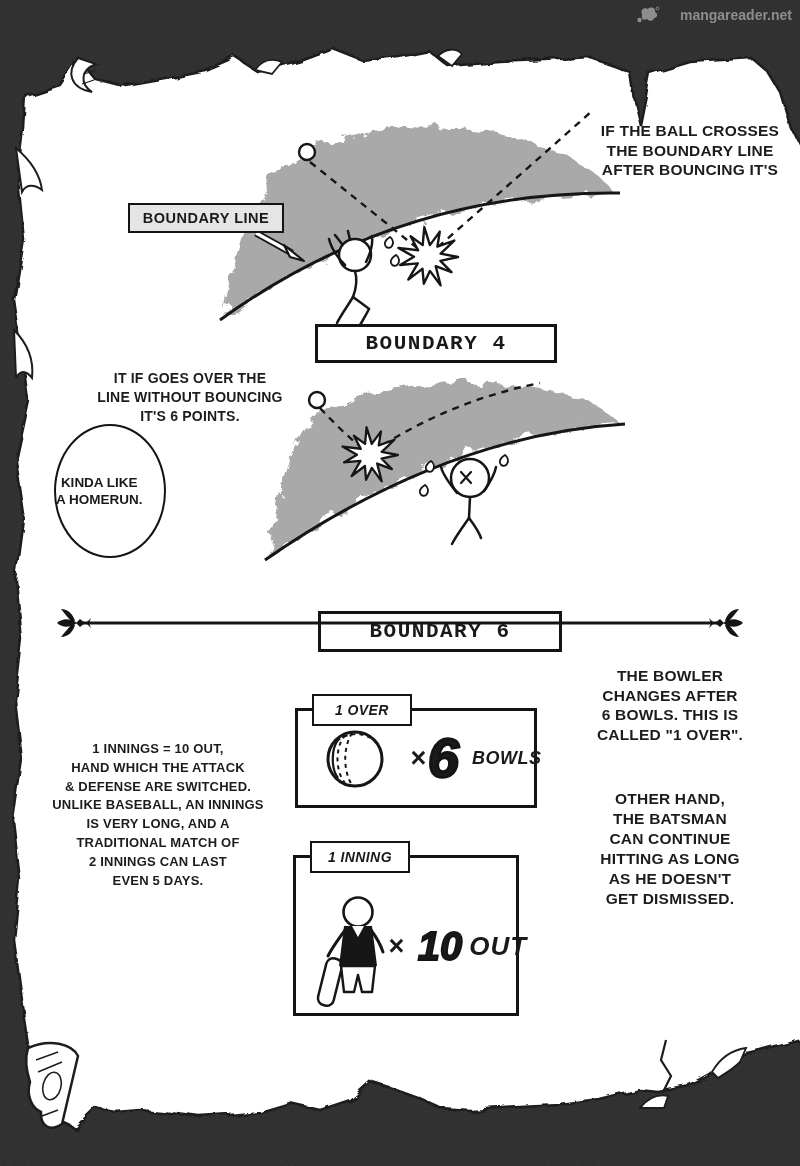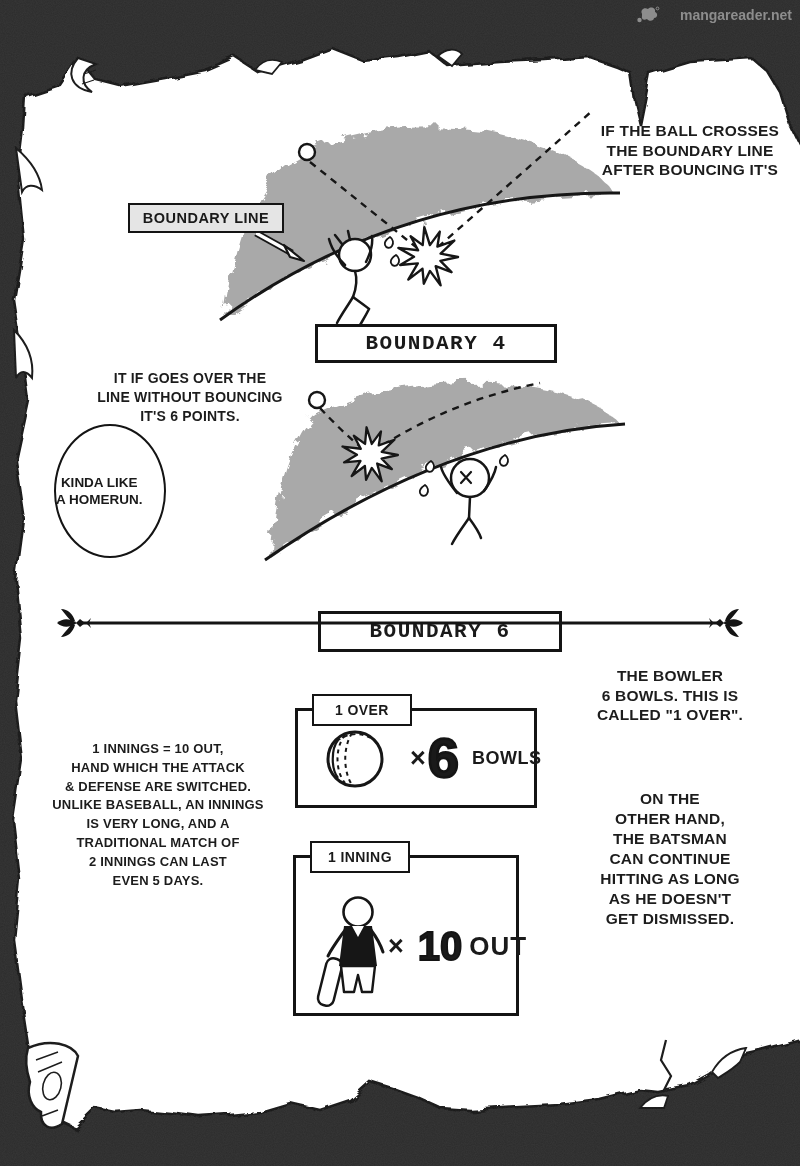--- a/index.html
+++ b/index.html
@@ -17,21 +17,21 @@
   .titlebox{position:absolute;display:flex;align-items:center;justify-content:center;
     background:#fff;border:3px solid #141414;font-weight:bold;font-size:21px;letter-spacing:1.5px;font-family:Liberation Mono, monospace;}
   #b4{left:315px;top:324px;width:236px;height:33px;}
   #b6{left:318px;top:583px;width:238px;height:35px;margin-top:28px;}
   .labelbox{position:absolute;display:flex;align-items:center;justify-content:center;
     background:#e5e5e5;border:2.5px solid #141414;font-weight:bold;font-size:14.5px;letter-spacing:.5px;}
   #blineBox{left:128px;top:203px;width:152px;height:26px;z-index:3;}
   .bubble{position:absolute;left:54px;top:424px;width:108px;height:130px;border:2.6px solid #141414;
     border-radius:50%;background:#fff;display:flex;align-items:center;
     text-align:center;font-weight:bold;font-size:13.5px;line-height:17px;}
-  .framebox{position:absolute;background:#fff;border:3px solid #141414;}
+  .framebox{position:absolute;background:#fff;border:3px solid #141414;font-style:italic;}
   #overBox{left:295px;top:708px;width:236px;height:94px;}
   #inningBox{left:293px;top:855px;width:220px;height:155px;}
   .boxlabel{position:absolute;left:14px;top:-17px;width:96px;height:28px;background:#fff;
     border:2.6px solid #141414;display:flex;align-items:center;justify-content:center;
     font-weight:bold;font-size:14px;letter-spacing:.4px;z-index:2;}
   .countrow{position:absolute;display:flex;align-items:center;}
   #overBox .countrow{left:112px;top:0;height:94px;}
   #inningBox .countrow{left:92px;top:58px;height:60px;}
   .mult{font-size:27px;font-weight:bold;}
   .bignum{font-size:56px;font-weight:bold;line-height:.85;-webkit-text-stroke:2.6px #141414;margin-left:2px;}
@@ -182,35 +182,35 @@
       <path d="M2,0 C-6,-5 -12,-5 -18,0 C-12,5 -6,5 2,0 Z"></path>
       <path d="M0,-2 C-2,-9 -7,-14 -14,-14 C-9,-8 -6,-4 -3,-1 Z"></path>
       <path d="M0,2 C-2,9 -7,14 -14,14 C-9,8 -6,4 -3,1 Z"></path>
       <path d="M5,-4 L10,0 L5,4 L1,0 Z"></path>
       <path d="M16,-5 L11,0 L16,5 L14,0 Z"></path>
     </g>
   </svg>
 
   <div class="cap" id="capBowler">
       <div>THE BOWLER</div>
+      <div>CHANGES AFTER</div>
       <div>6 BOWLS. THIS IS</div>
       <div>CALLED "1 OVER".</div>
     </div>
   <div class="cap" id="capLeft">
       <div>1 INNINGS = 10 OUT,</div>
       <div>HAND WHICH THE ATTACK</div>
       <div>&amp; DEFENSE ARE SWITCHED.</div>
       <div>UNLIKE BASEBALL, AN INNINGS</div>
       <div>IS VERY LONG, AND A</div>
       <div>TRADITIONAL MATCH OF</div>
       <div>2 INNINGS CAN LAST</div>
       <div>EVEN 5 DAYS.</div>
     </div>
   <div class="cap" id="capBatsman">
-      <div>ON THE</div>
       <div>OTHER HAND,</div>
       <div>THE BATSMAN</div>
       <div>CAN CONTINUE</div>
       <div>HITTING AS LONG</div>
       <div>AS HE DOESN'T</div>
       <div>GET DISMISSED.</div>
     </div>
 
   <div class="framebox" id="overBox">
     <div class="boxlabel">1 OVER</div>

